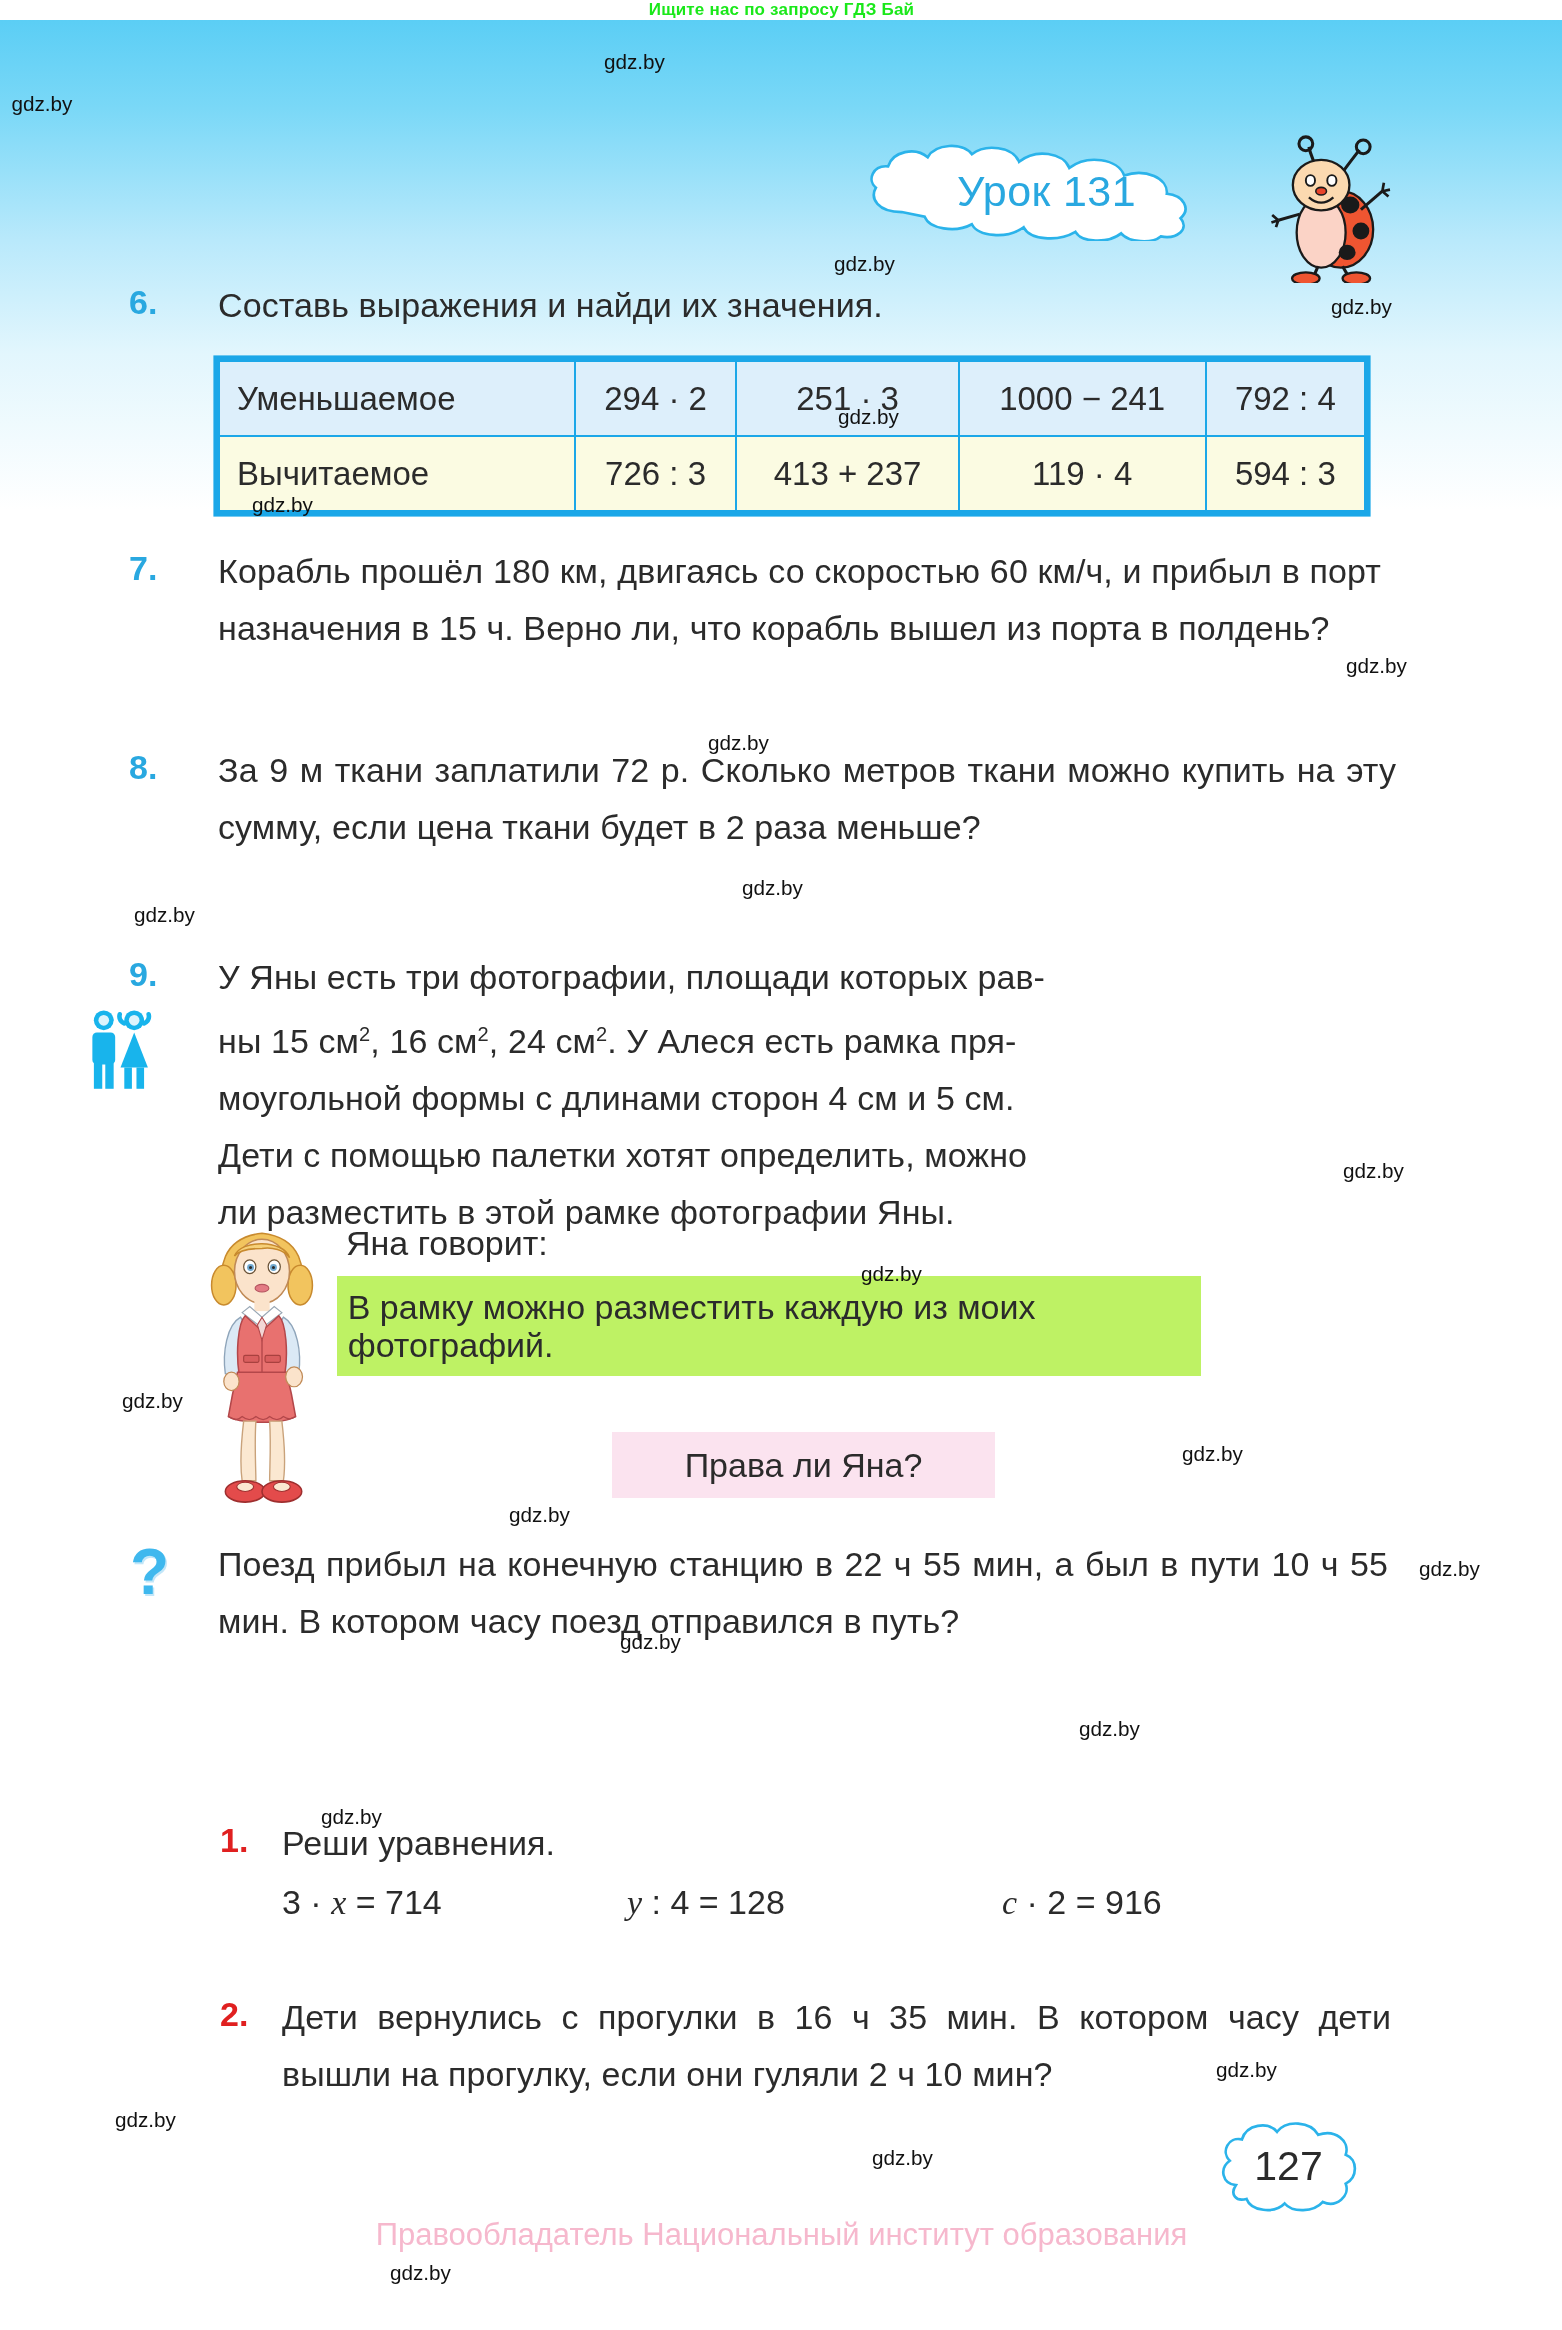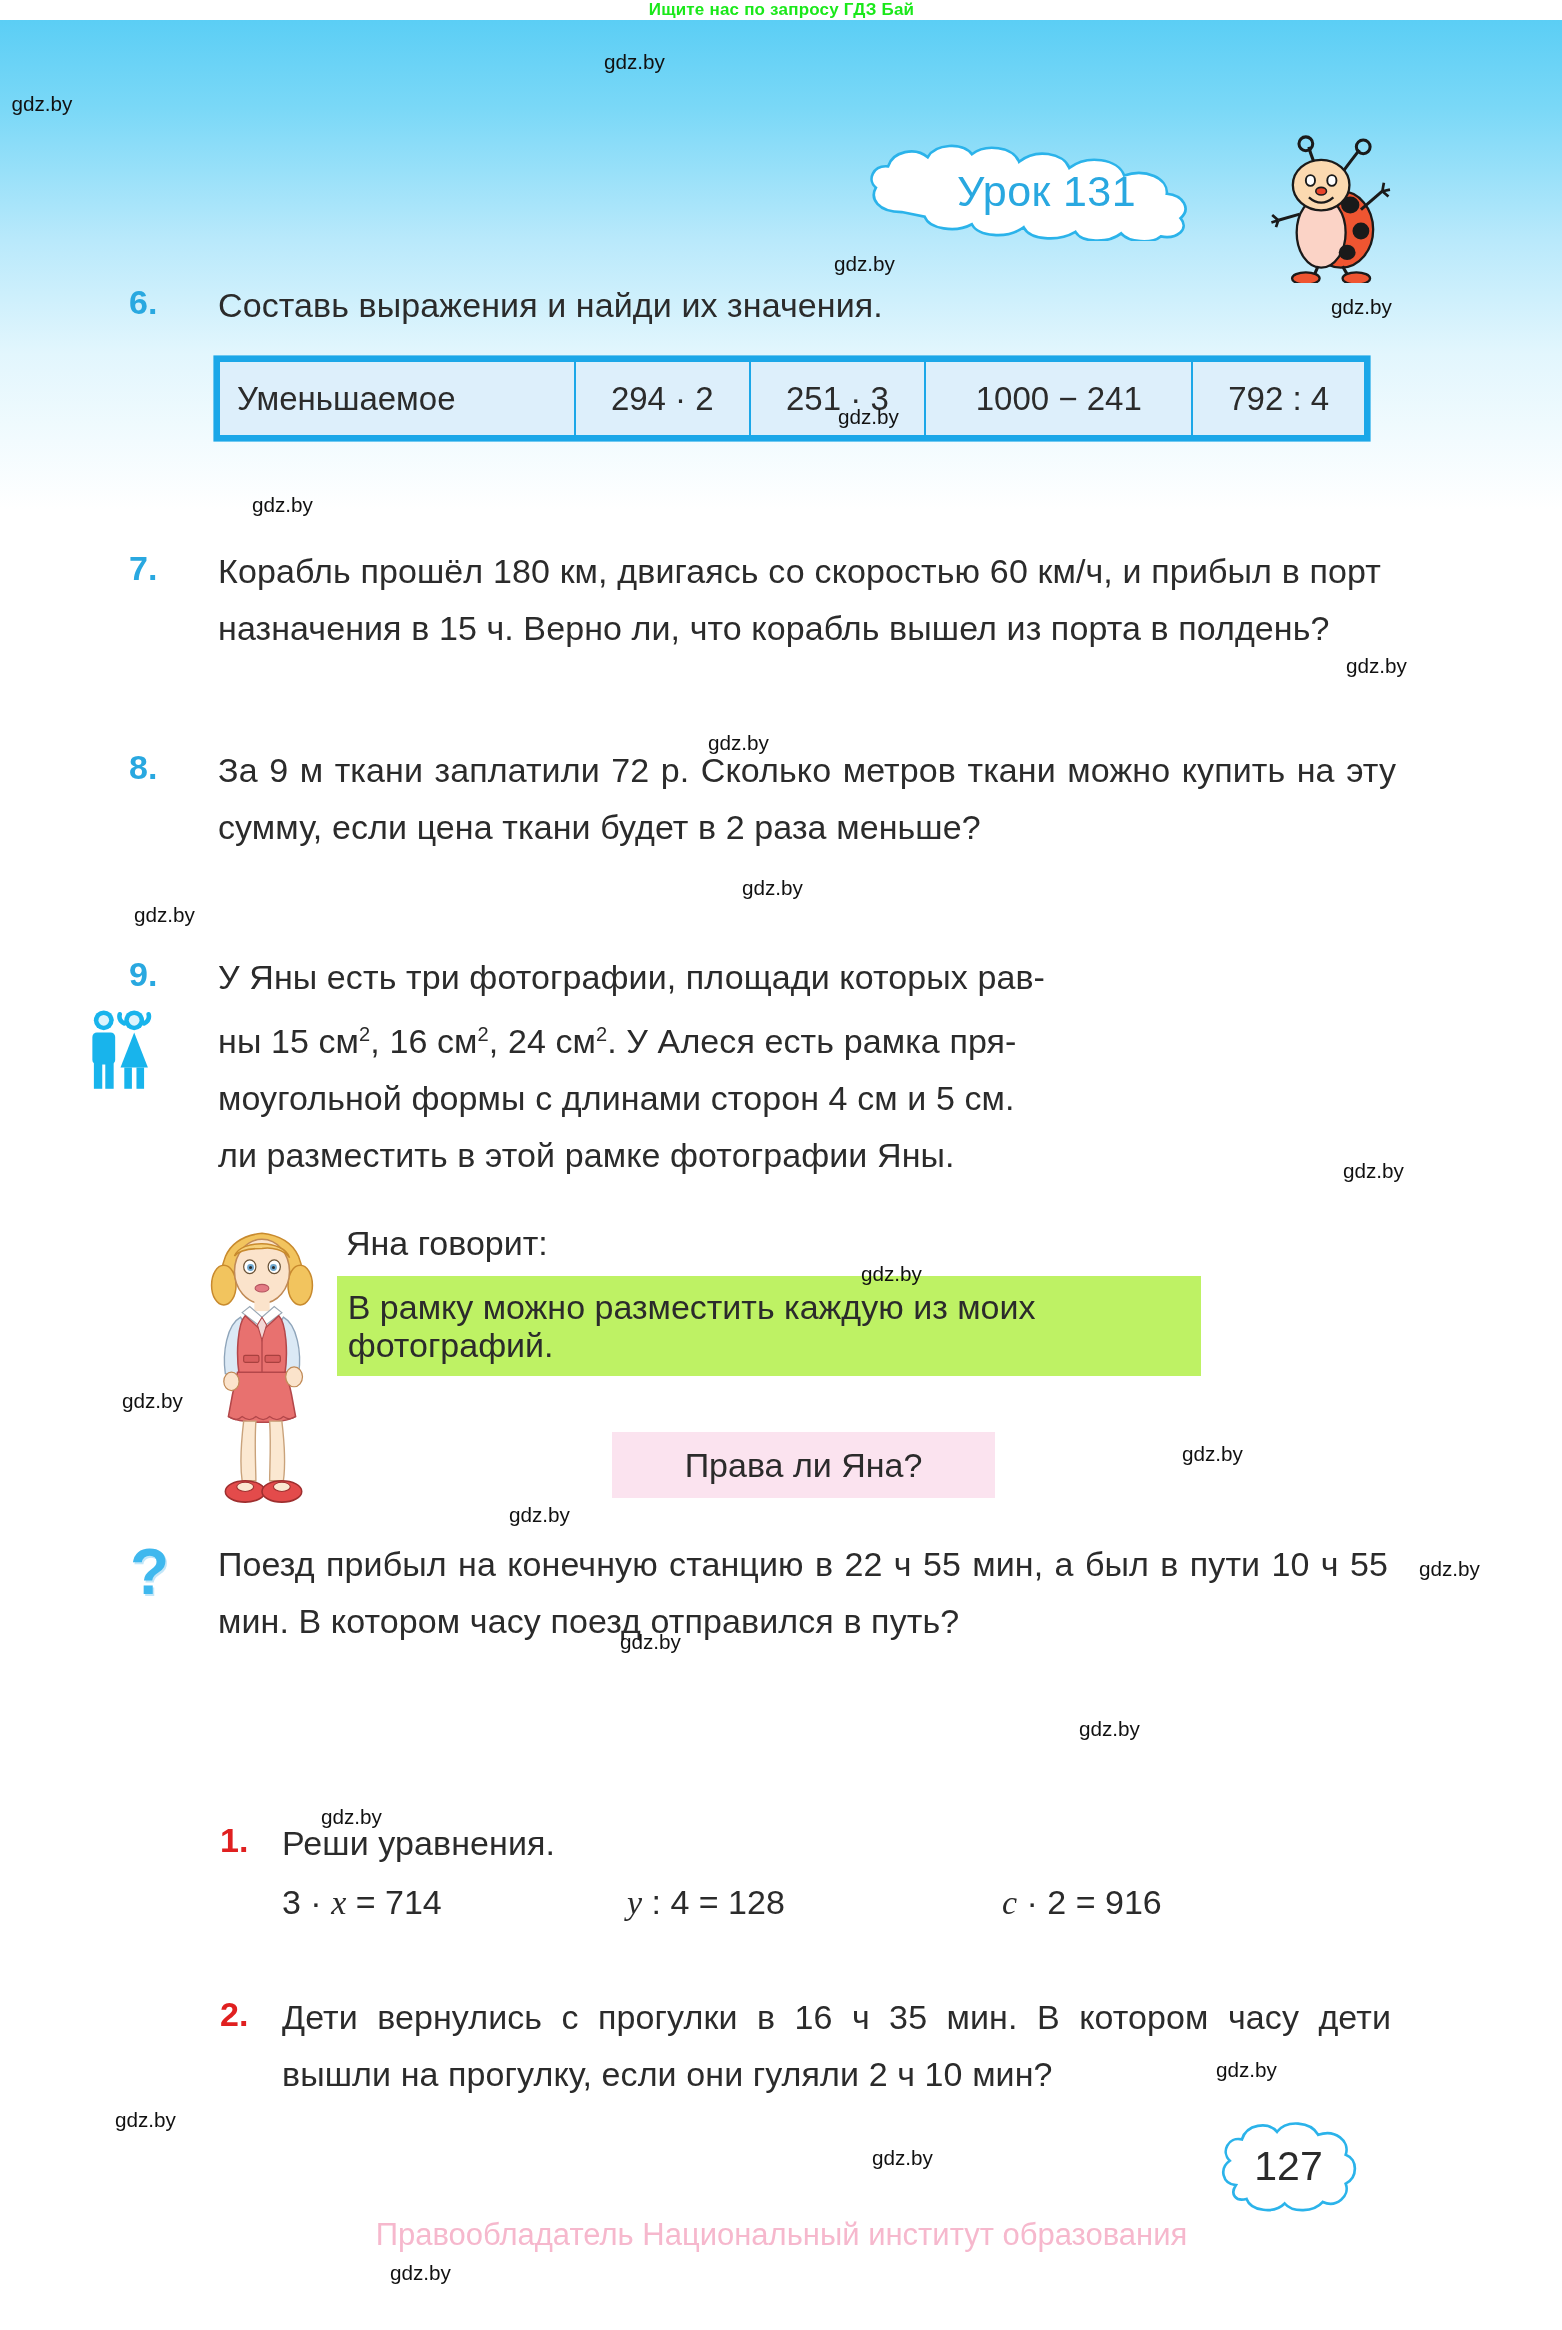--- a/index.html
+++ b/index.html
@@ -180,39 +180,47 @@
 
   <table class="tbl">
     <tbody>
         <tr class="r1">
       <td class="lbl">Уменьшаемое</td>
       <td>294 · 2</td>
       <td>251 · 3</td>
       <td>1000 − 241</td>
       <td>792 : 4</td>
     </tr>
+    <tr class="r2">
+      <td class="lbl">Вычитаемое</td>
+      <td>726 : 3</td>
+      <td>413 + 237</td>
+      <td>119 · 4</td>
+      <td>594 : 3</td>
+    </tr>
   </tbody>
     </table>
 
   <div class="ex">
     <div class="ex-num" style="left:129px;top:549px;">7.</div>
     <div class="ex-body just" style="left:218px;top:543px;width:1163px;text-align:justify;">Корабль прошёл 180 км, двигаясь со скоростью 60 км/ч, и прибыл в порт назначения в 15 ч. Верно ли, что корабль вышел из порта в полдень?</div>
   </div>
 
   <div class="ex">
     <div class="ex-num" style="left:129px;top:748px;">8.</div>
     <div class="ex-body just" style="left:218px;top:742px;width:1178px;text-align:justify;">За 9 м ткани заплатили 72 р. Сколько метров ткани можно купить на эту сумму, если цена ткани будет в 2 раза меньше?</div>
   </div>
 
   <div class="ex">
     <div class="ex-num" style="left:129px;top:955px;">9.</div>
     <div class="ex-body" style="left:218px;top:949px;width:1193px;">
       <p>У Яны есть три фотографии, площади которых рав-</p>
       <p><span>ны 15 см</span><span class="sup">2</span><span>, 16 см</span><span class="sup">2</span><span>, 24 см</span><span class="sup">2</span><span>. У Алеся есть рамка пря-</span></p>
       <p>моугольной формы с длинами сторон 4 см и 5 см.</p>
+      <p>Дети с помощью палетки хотят определить, можно</p>
       <p>ли разместить в этой рамке фотографии Яны.</p>
     </div>
   </div>
 
   <div class="kids-icon">
     <svg width="73" height="84" viewBox="0 0 96 110">
 
       <circle cx="26" cy="16" r="13" fill="#18b4ec"></circle>
       <path d="M26 6 a13 13 0 0 1 13 10 H13 A13 13 0 0 1 26 6z" fill="#18b4ec"></path>
       <rect x="11" y="32" width="30" height="42" rx="6" fill="#18b4ec"></rect>

